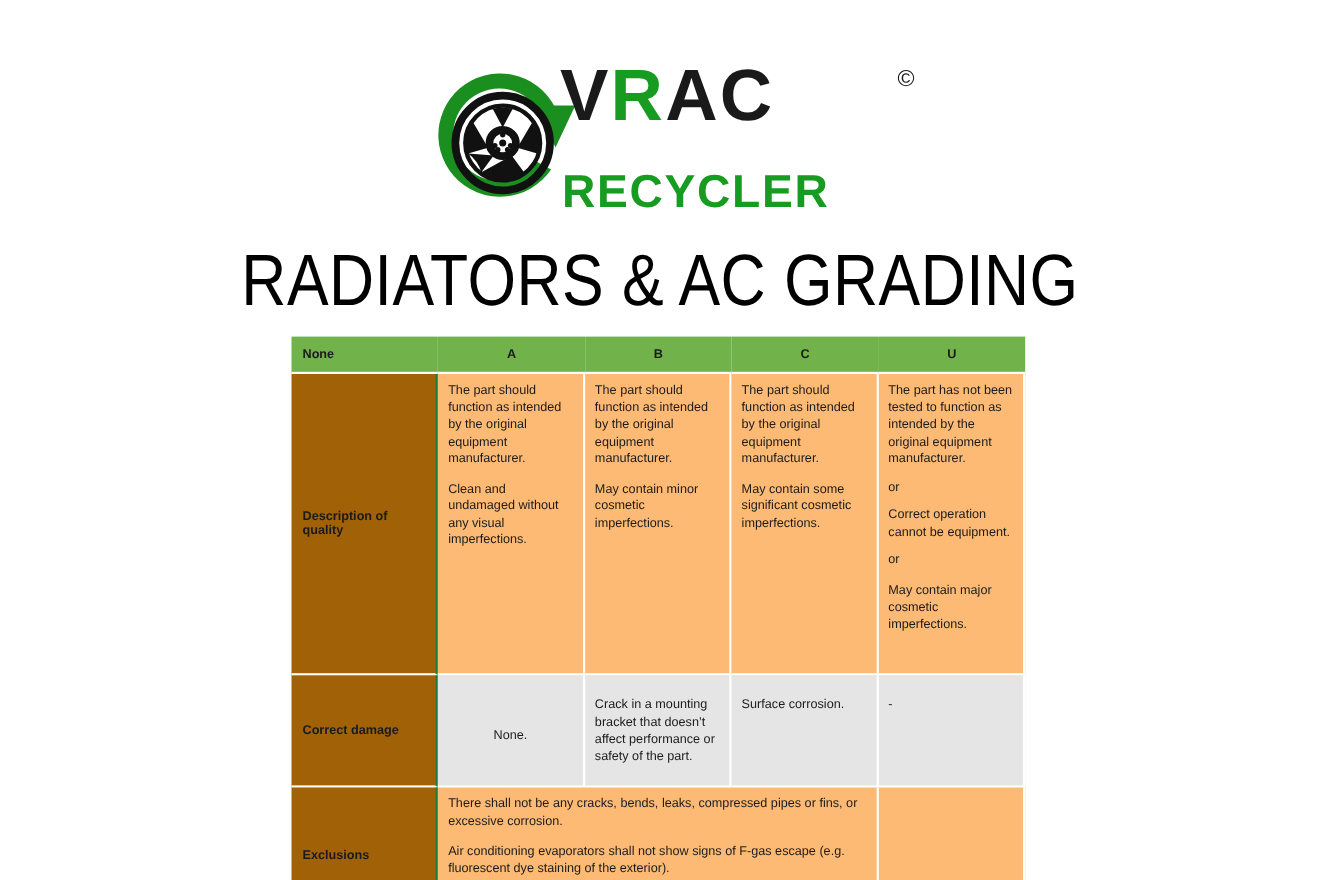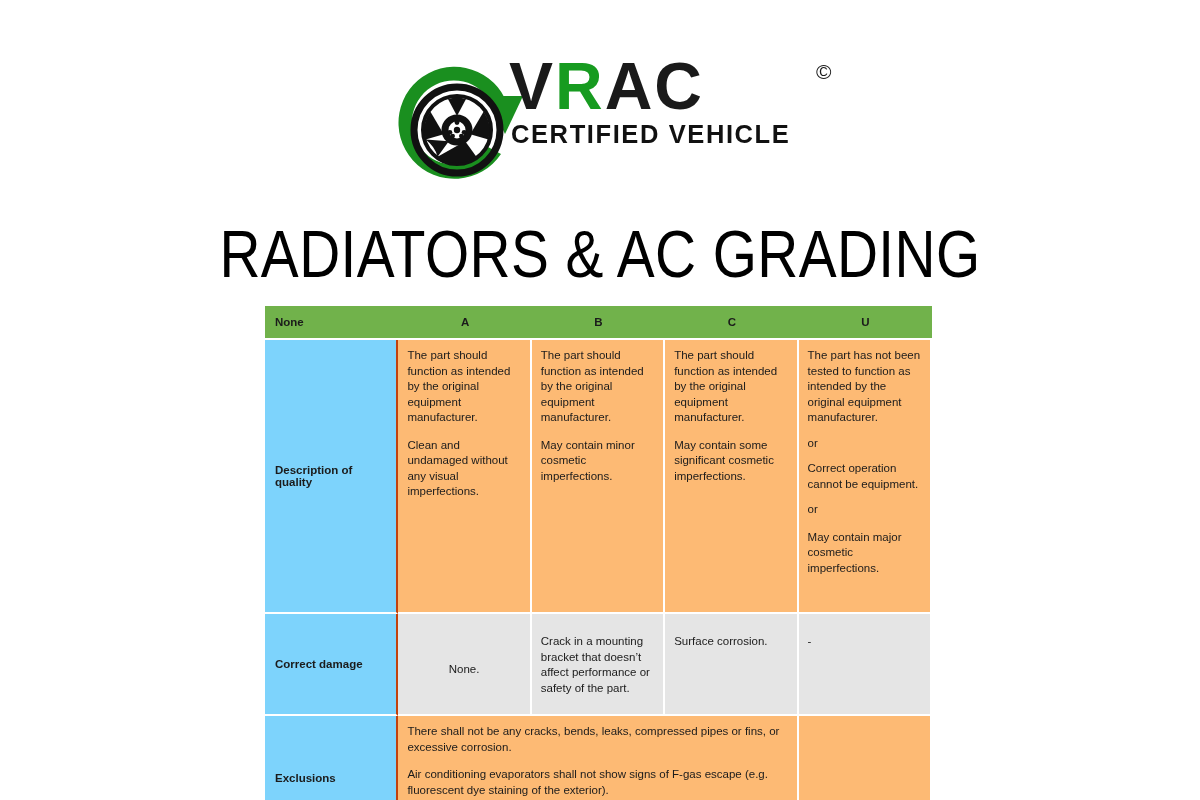--- a/index.html
+++ b/index.html
@@ -124,28 +124,28 @@
     color: #1b1b1b;
     text-align: center;
     vertical-align: middle;
     border-bottom: 2px solid #ffffff;
   }
   th.hdr.lbl {
     text-align: left;
     padding-left: 10px;
   }
   td.rowlabel {
-    background: #7dd3fc;
+    background: #a16207;
     font-size: 11.5px;
     font-weight: bold;
     color: #1b1b1b;
     vertical-align: middle;
     padding-left: 10px;
     padding-right: 16px;
-    border-right: 2px solid #c2410c;
+    border-right: 2px solid #15803d;
     border-bottom: 2px solid #ffffff;
   }
   td.cell {
     background: #fdba74;
     font-size: 11.5px;
     line-height: 15.5px;
     color: #1b1b1b;
     padding: 8px 9px 8px 9px;
     border-right: 2px solid #ffffff;
     border-bottom: 2px solid #ffffff;
@@ -197,21 +197,21 @@
             <path d="M-13.3,4.3 L-31.4,9.6 A33 33 0 0 1 -26.7,-18.4 Z"></path>
             <path d="M-8.2,11.3 L-19.4,26.7 A33 33 0 0 0 -31.4,9.6 Z"></path>
           </g>
         </g>
       </svg>
     </div>
 
     <div class="logo-words">
       <div class="vrac-line"><span class="blk">V</span><span class="grn">R</span><span class="blk">AC</span></div>
       <div class="copyright-mark">©</div>
-      <div class="certified-line">CERTIFIED VEHICLE</div>
+      <div class="recycler-line">RECYCLER</div>
     </div>
 
   </div>
 </div>
 
 <div class="page-title">RADIATORS &amp; AC GRADING</div>
 
 <table class="grading-table">
   <colgroup>
     <col class="col-label">

